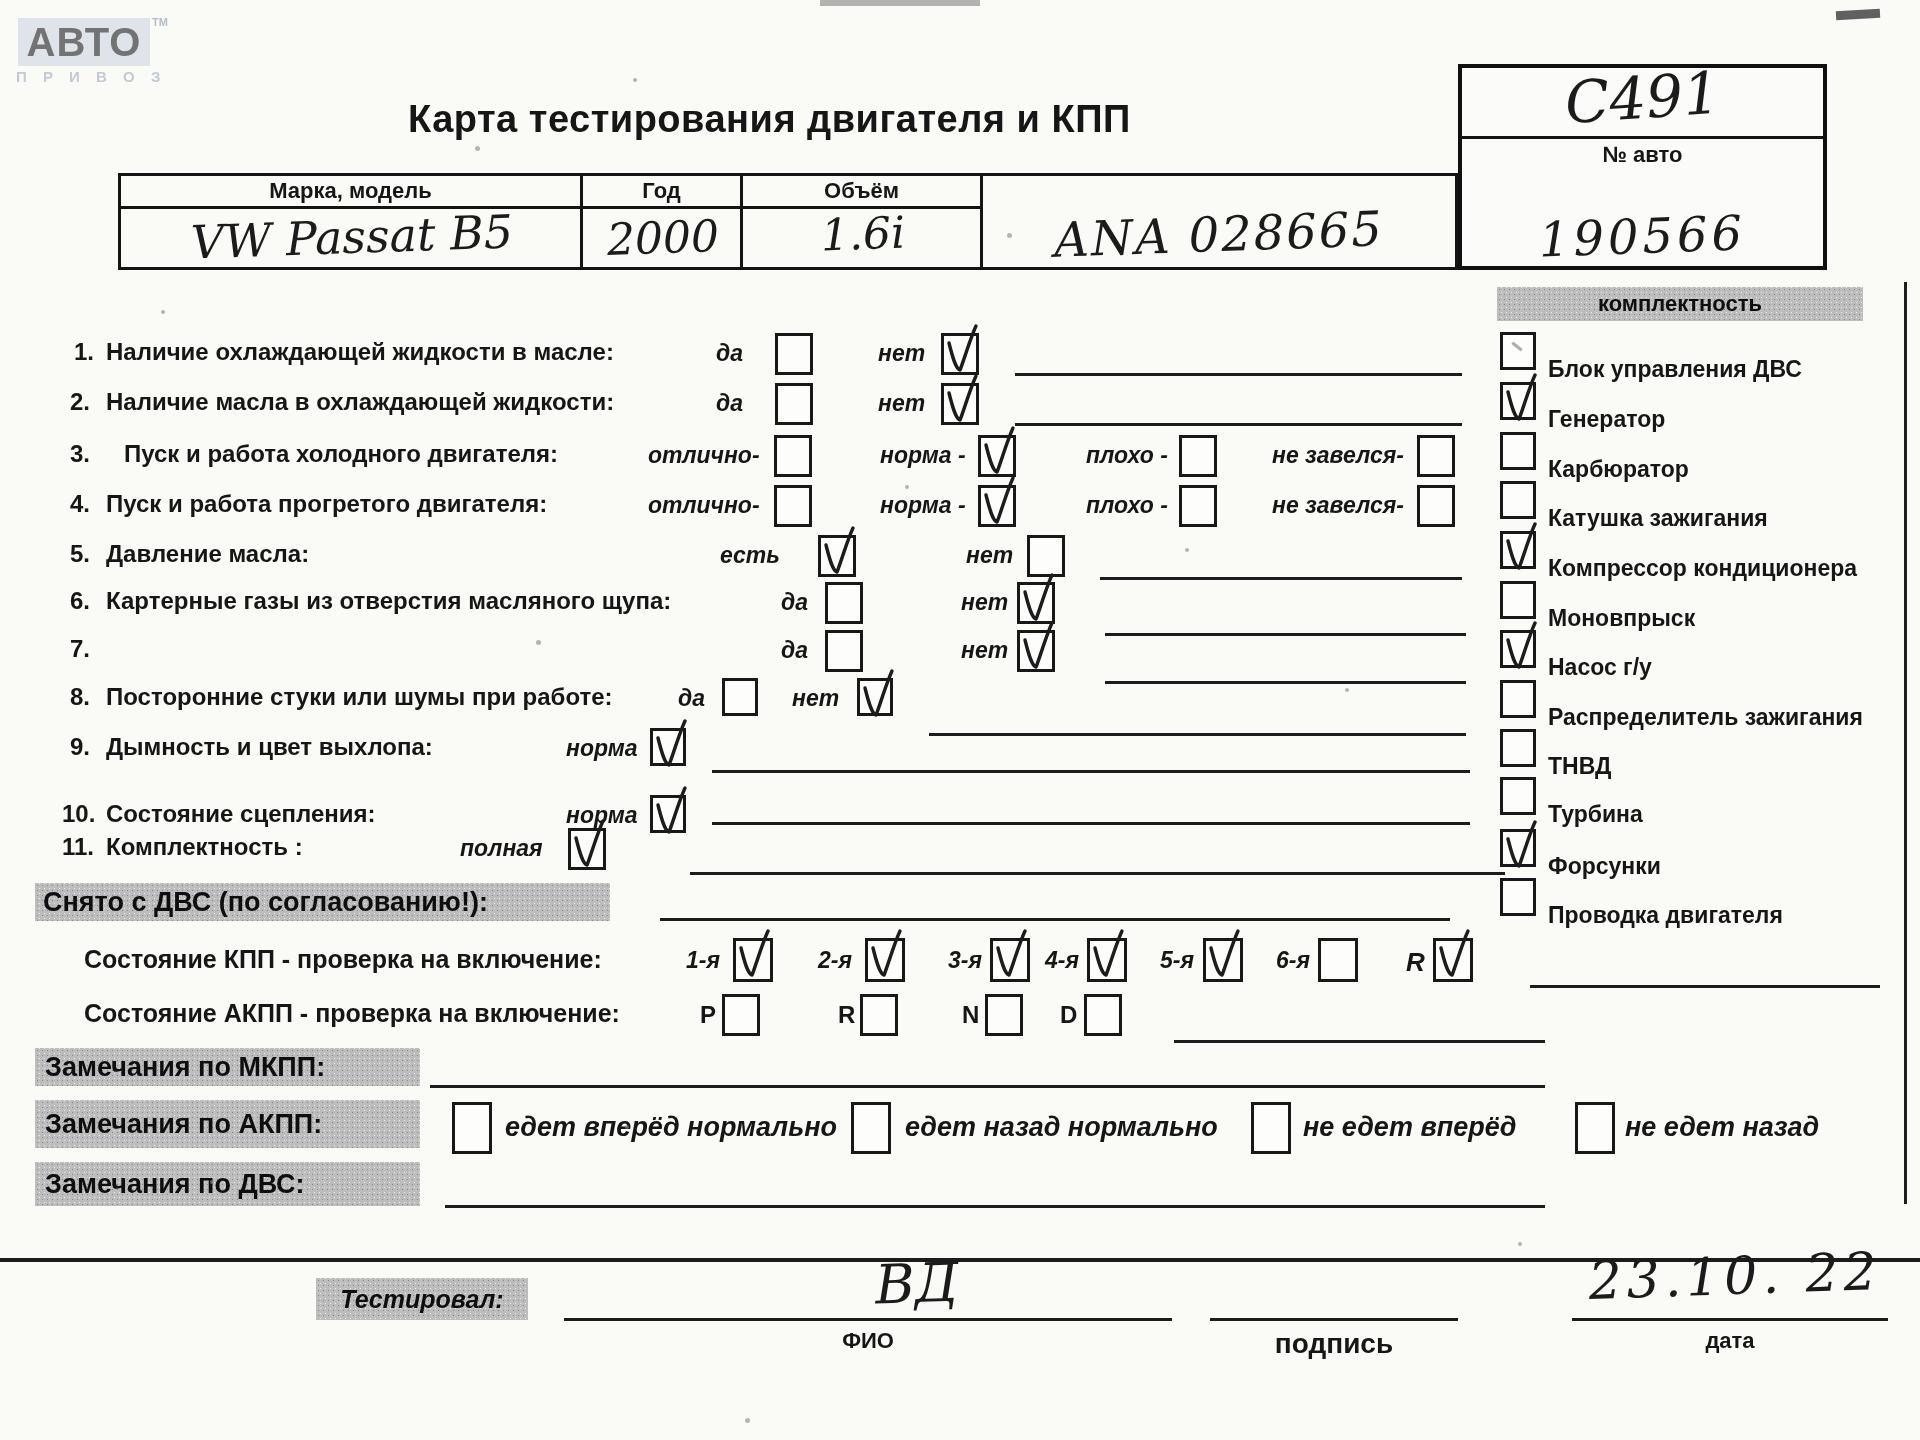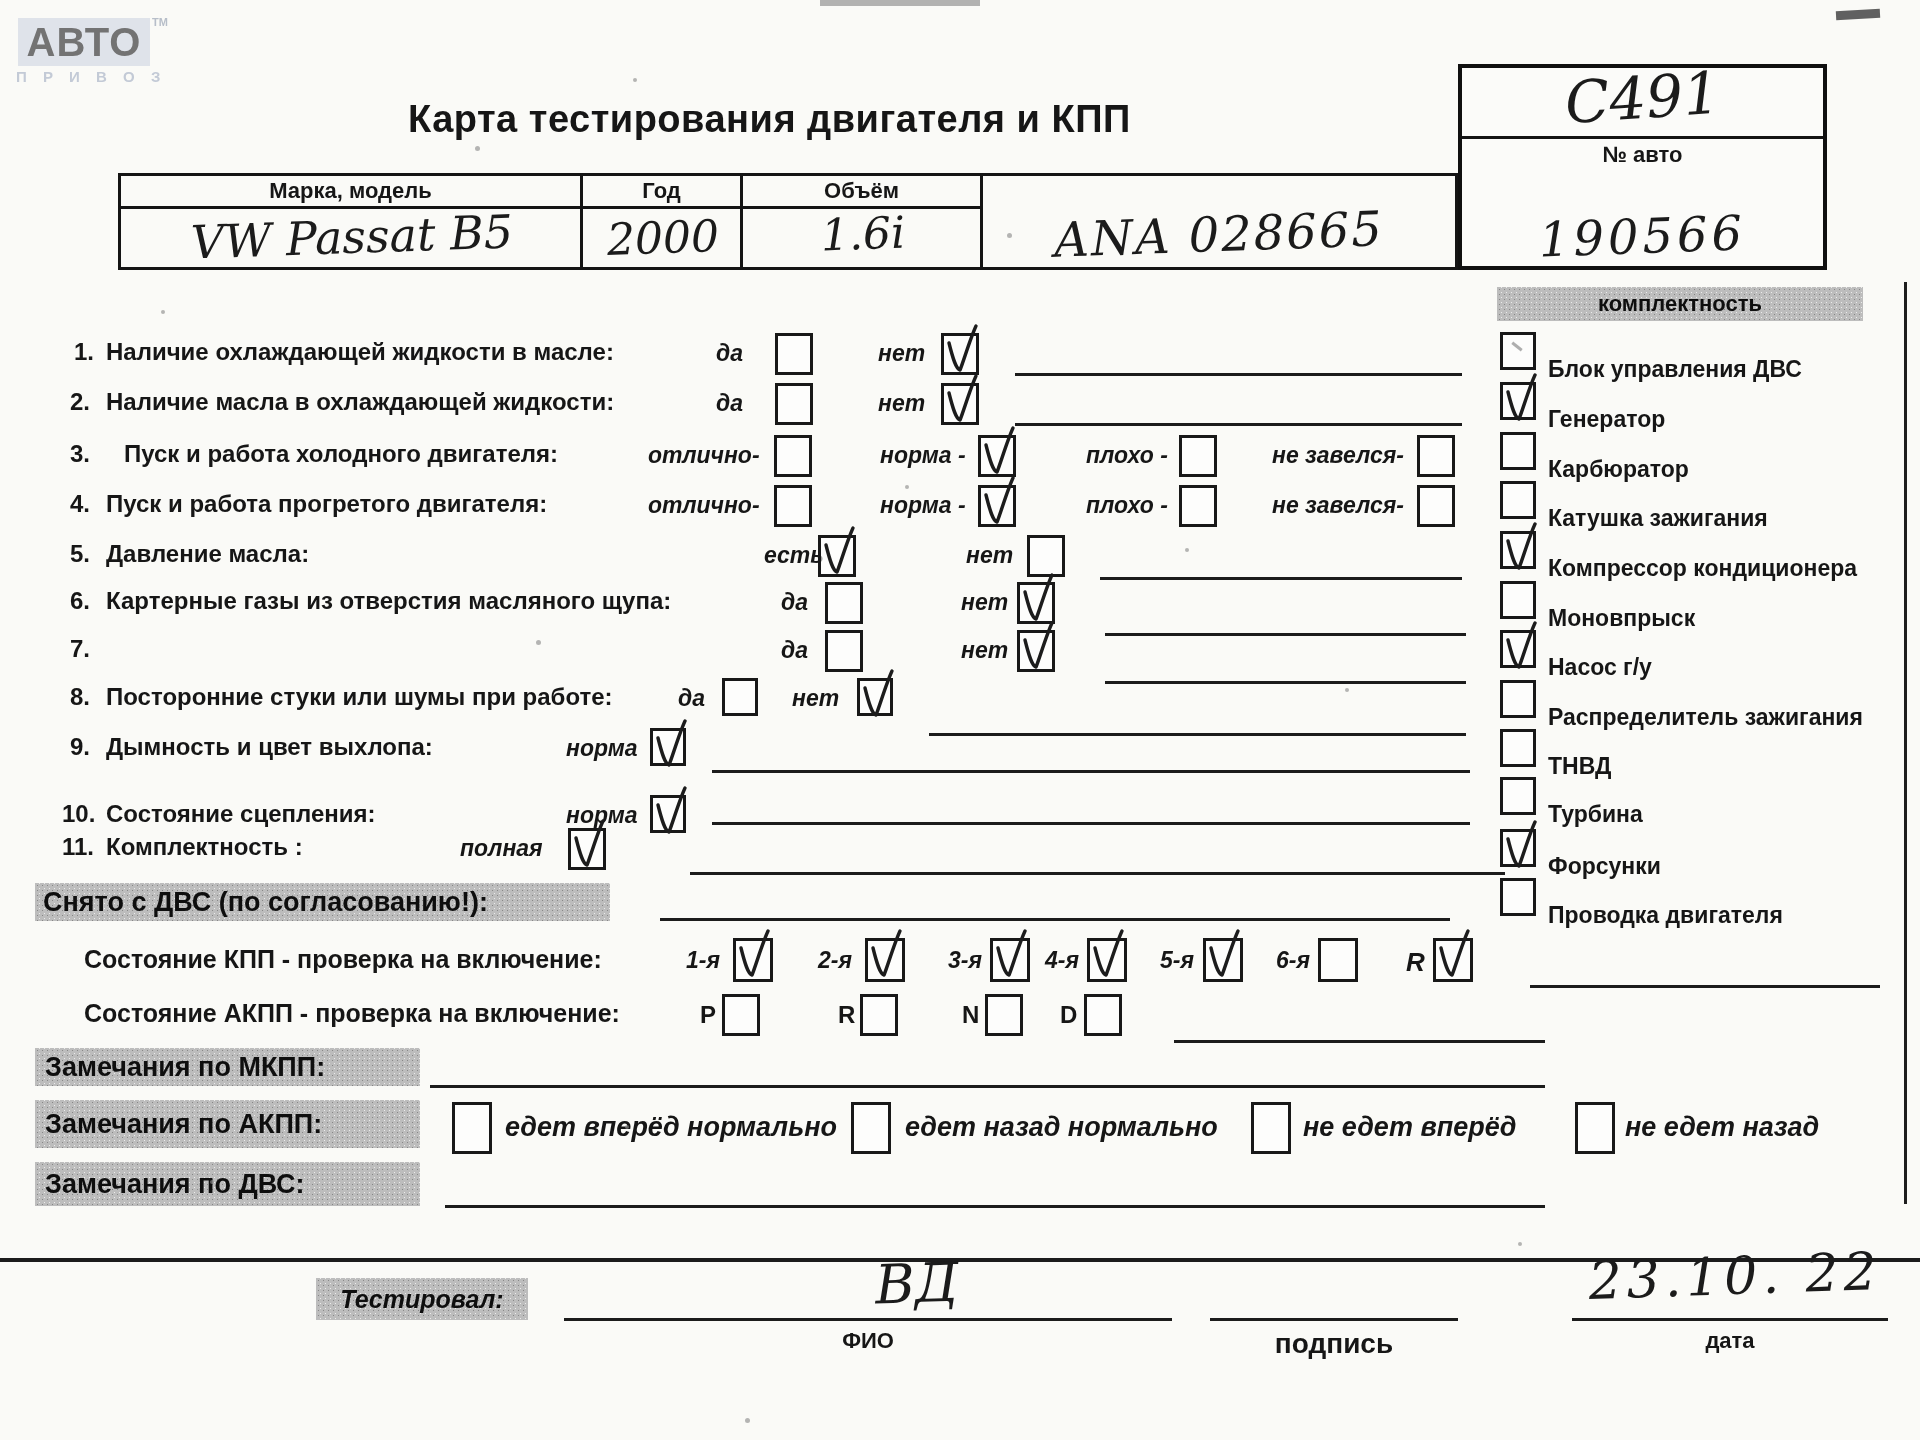--- a/index.html
+++ b/index.html
@@ -208,21 +208,21 @@
       </span>
     <span class="opt" style="left:1086px;">плохо -</span>
     <span class="box" style="left:1179px;"></span>
     <span class="opt" style="left:1272px;">не завелся-</span>
     <span class="box" style="left:1417px;"></span>
   </div>
 
   <div class="row" style="top:533px;">
     <span class="num" style="left:70px;">5.</span>
     <span class="lbl" style="left:106px;">Давление масла:</span>
-    <span class="opt" style="left:764px;font-style:italic;">есть</span>
+    <span class="opt" style="left:720px;font-style:italic;">есть</span>
     <span class="box checked" style="left:818px;">
         <svg class="tick" viewBox="0 0 40 54">
           <path d="M8 20 C12 36 15 46 19 47 C22 40 29 16 35 3"></path>
         </svg>
       </span>
     <span class="opt" style="left:966px;">нет</span>
     <span class="box" style="left:1027px;"></span>
   </div>
   <div class="line" style="left:1100px;top:577px;width:362px;"></div>
 

